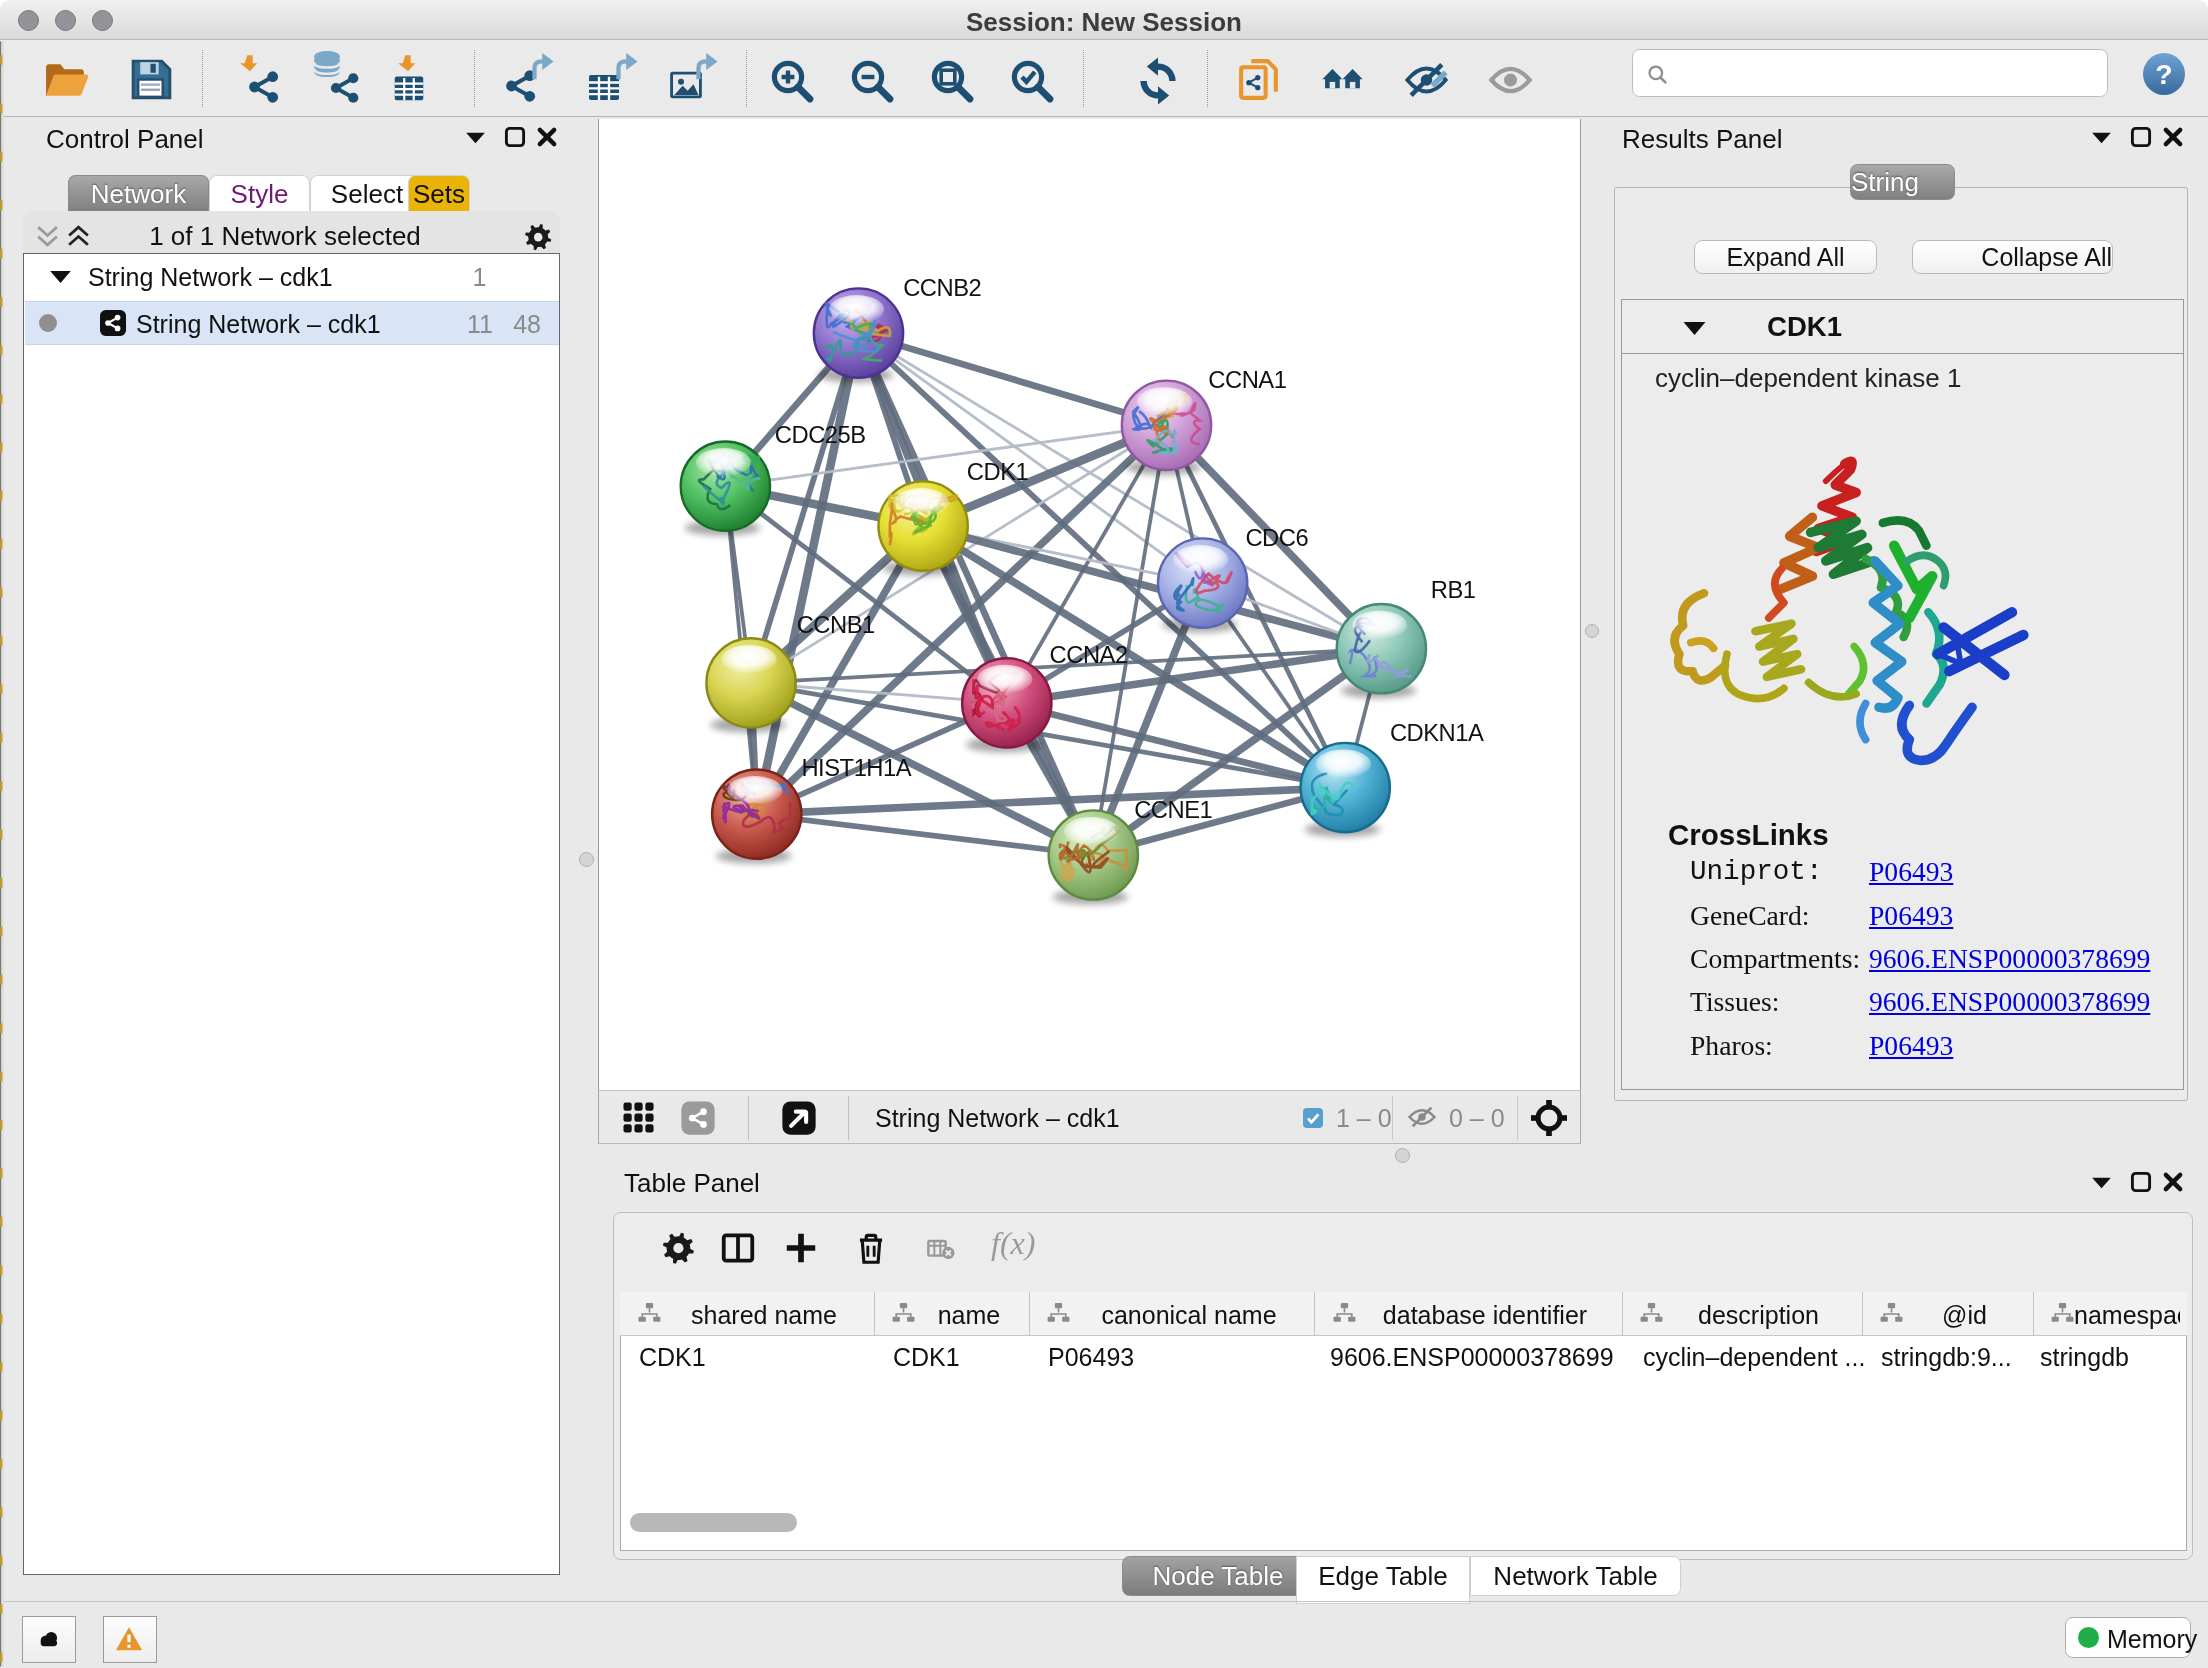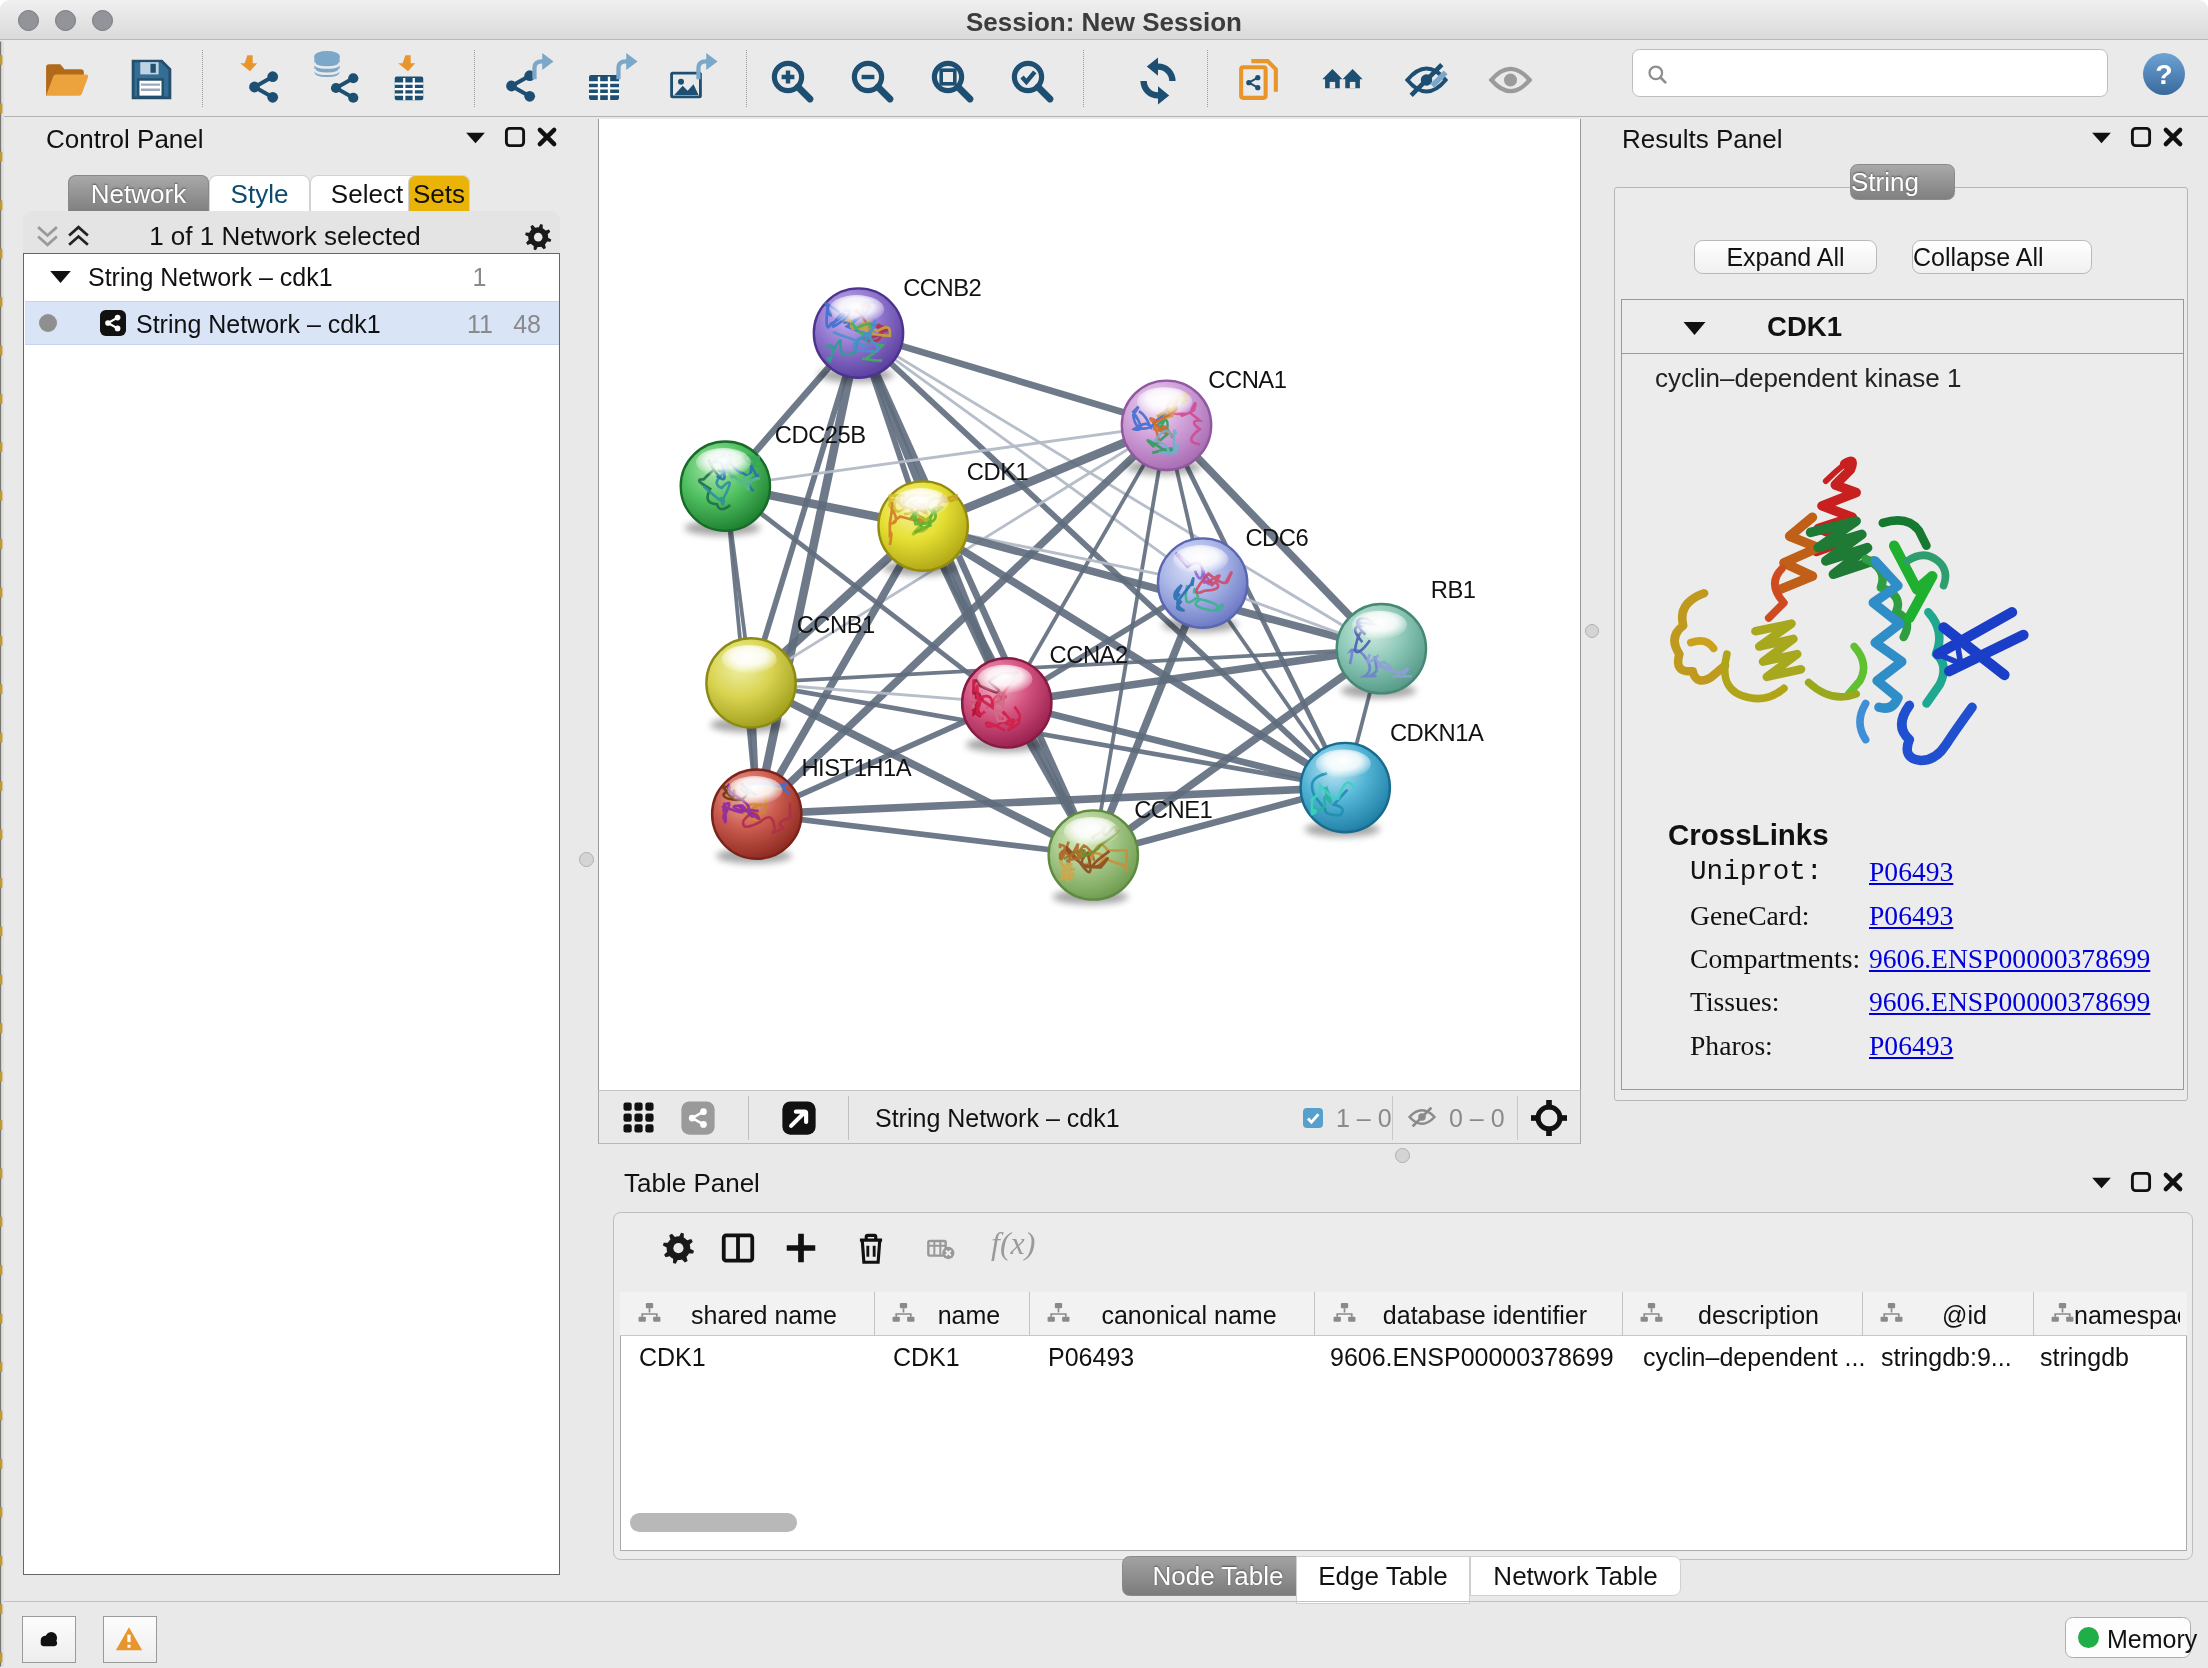--- a/index.html
+++ b/index.html
@@ -203,21 +203,21 @@
 <svg style="position:absolute;left:463px;top:130px" width="25" height="15" viewBox="0 0 24 16">
     <path d="M2 3 L22 3 L12 14 Z" fill="#111"></path>
   </svg>
 <svg style="position:absolute;left:504px;top:126px" width="22" height="22" viewBox="0 0 23 23">
     <rect x="2.5" y="2.5" width="18" height="18" rx="3.5" fill="none" stroke="#111" stroke-width="3"></rect>
   </svg>
 <svg style="position:absolute;left:536px;top:126px" width="22" height="22" viewBox="0 0 23 23">
     <path d="M4 4 L19 19 M19 4 L4 19" stroke="#111" stroke-width="4.6" stroke-linecap="round"></path>
   </svg>
 <div class="abs" style="left:68px;top:175px;width:141px;height:37px;background:linear-gradient(#a8a8a8,#7f7f7f);border:1px solid #8a8a8a;border-bottom:none;border-radius:7.6px 7.6px 0 0;color:#fff;font-size:26px;text-align:center;line-height:36px;text-shadow:0 -1px 1.9px #555">Network</div>
-<div class="abs" style="left:209px;top:175px;width:101px;height:37px;background:#fff;border:1px solid #d2d2d2;border-bottom:none;border-radius:7.6px 7.6px 0 0;color:#0c4a6e;font-size:26px;text-align:center;line-height:36px">Style</div>
+<div class="abs" style="left:209px;top:175px;width:101px;height:37px;background:#fff;border:1px solid #d2d2d2;border-bottom:none;border-radius:7.6px 7.6px 0 0;color:#701a75;font-size:26px;text-align:center;line-height:36px">Style</div>
 <div class="abs" style="left:310px;top:175px;width:114px;height:37px;background:#fff;border:1px solid #d2d2d2;border-bottom:none;border-radius:7.6px 7.6px 0 0;color:#111;font-size:26px;text-align:center;line-height:36px">Select</div>
 <div class="abs" style="left:408px;top:175px;width:62px;height:37px;background:#eab308;border:1px solid #d2d2d2;border-bottom:none;border-radius:7.6px 7.6px 0 0;color:#111;font-size:26px;text-align:center;line-height:36px">Sets</div>
 <div class="abs" style="left:23px;top:211px;width:537px;height:44px;background:#e4e4e4;border-radius:9.5px 9.5px 0 0"></div>
 <svg style="position:absolute;left:34px;top:224px" width="27" height="25" viewBox="0 0 24 24">
     <g fill="none" stroke="#9a9a9a" stroke-width="2.6">
       <path d="M3 3 l9 8 9-8 M3 12 l9 8 9-8"></path>
     </g>
   </svg>
 <svg style="position:absolute;left:65px;top:224px" width="27" height="25" viewBox="0 0 24 24">
     <g fill="none" stroke="#222" stroke-width="2.6">
@@ -539,21 +539,21 @@
   </svg>
 <svg style="position:absolute;left:2130px;top:126px" width="22" height="22" viewBox="0 0 23 23">
     <rect x="2.5" y="2.5" width="18" height="18" rx="3.5" fill="none" stroke="#111" stroke-width="3"></rect>
   </svg>
 <svg style="position:absolute;left:2162px;top:126px" width="22" height="22" viewBox="0 0 23 23">
     <path d="M4 4 L19 19 M19 4 L4 19" stroke="#111" stroke-width="4.6" stroke-linecap="round"></path>
   </svg>
 <div class="abs" style="left:1614px;top:187px;width:574px;height:914px;background:#ebebeb;border:1.9px solid #b5b5b5;border-radius:2.9px"></div>
 <div class="abs" style="left:1850px;top:164px;width:105px;height:36px;background:linear-gradient(#a9a9a9,#808080);border:1px solid #8a8a8a;border-radius:7.6px;color:#fff;font-size:26px;text-align:left;line-height:34px;text-shadow:0 -1px 1.9px #555">String</div>
 <div class="abs" style="left:1694px;top:240px;width:183px;height:34px;background:linear-gradient(#ffffff,#f0f0f0);border:1px solid #b9b9b9;border-radius:8.6px;font-size:25px;color:#111;text-align:center;line-height:32px">Expand All</div>
-<div class="abs" style="left:1912px;top:240px;width:180px;height:34px;background:linear-gradient(#ffffff,#f0f0f0);border:1px solid #b9b9b9;border-radius:8.6px;font-size:25px;color:#111;text-align:left;line-height:32px">Collapse All</div>
+<div class="abs" style="left:1912px;top:240px;width:201px;height:34px;background:linear-gradient(#ffffff,#f0f0f0);border:1px solid #b9b9b9;border-radius:8.6px;font-size:25px;color:#111;text-align:right;line-height:32px">Collapse All</div>
 <div class="abs" style="left:1621px;top:299px;width:563px;height:791px;background:#ececec;border:1.9px solid #999"></div>
 <div class="abs" style="left:1621px;top:353px;width:563px;height:0;border-top:1.9px solid #999"></div>
 <svg style="position:absolute;left:1682px;top:320px" width="25" height="16" viewBox="0 0 24 16">
     <path d="M1 2 h22 L12 15 Z" fill="#111"></path>
   </svg>
 <div class="txt" style="left:1767px;top:311px;font-size:27.6px;font-weight:bold;color:#111">CDK1</div>
 <div class="txt" style="left:1655px;top:363px;font-size:26px;color:#222">cyclin–dependent kinase 1</div>
 <svg width="363" height="363" viewBox="0 0 382 382" style="position:absolute;left:1668px;top:426px">
 <g fill="none" stroke-linecap="round" stroke-linejoin="round">
 <path d="M186 40 Q198 32 192 46 L176 62 L198 70 L162 84 L194 96 L158 108 L190 120 L156 132" stroke="#c81f1f" stroke-width="10"></path>

